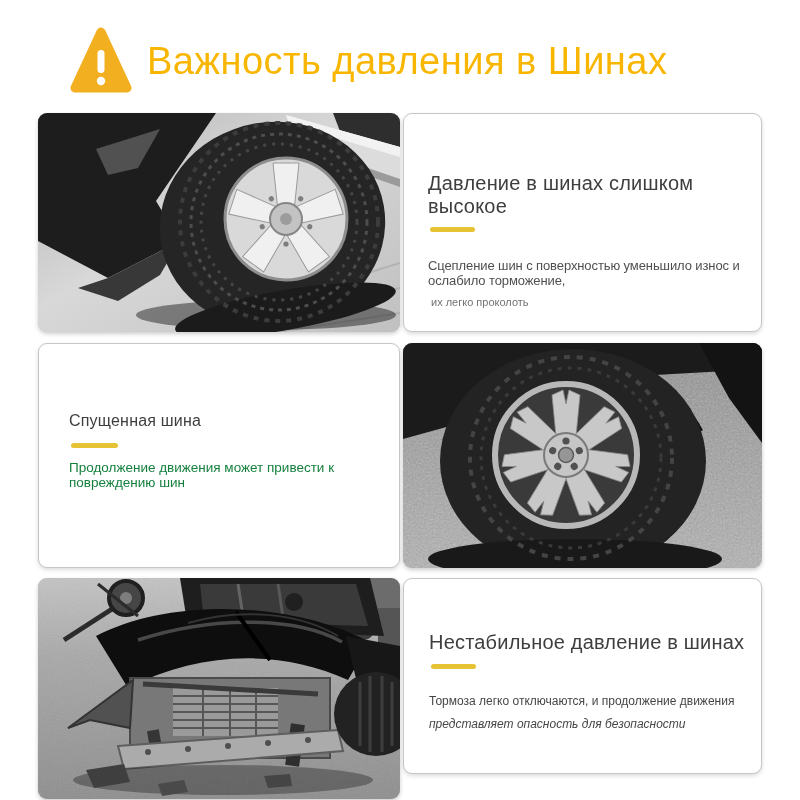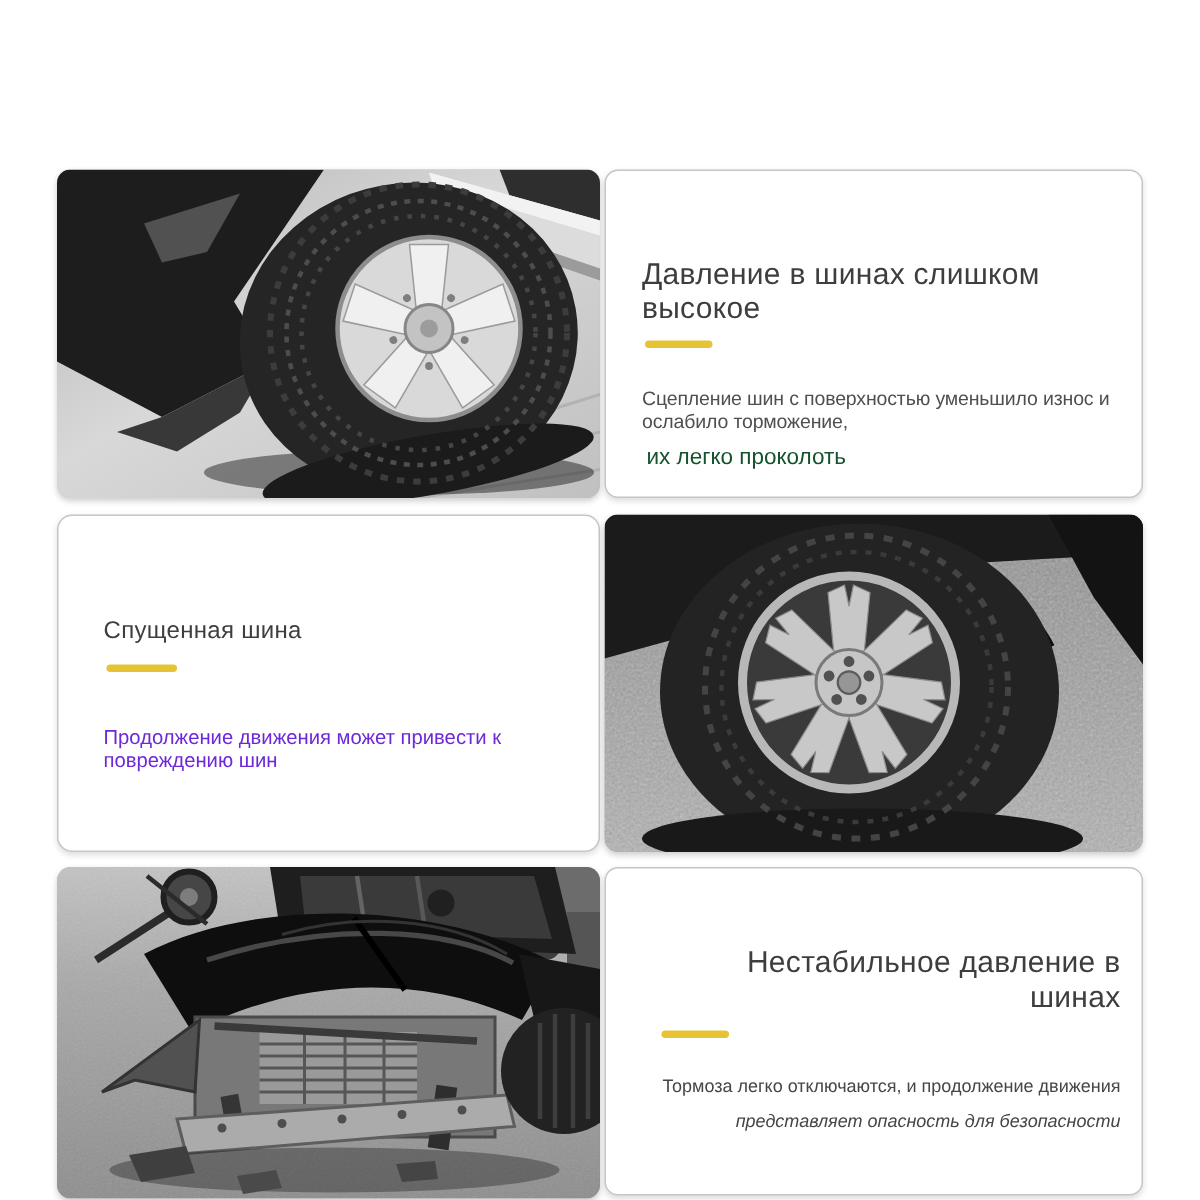--- a/index.html
+++ b/index.html
@@ -12,42 +12,50 @@
   .page-title{margin:0;font-size:38px;font-weight:400;color:#F9B600;letter-spacing:.5px;white-space:nowrap;}
 
   
   .photo,.card{position:absolute;border-radius:9px;box-sizing:border-box;}
   .photo{overflow:hidden;box-shadow:0 2px 4px rgba(0,0,0,.20);background:#bdbdbd;}
   .photo svg{display:block;width:100%;height:100%;}
   .card{background:#fff;border:1px solid #C6C6C6;box-shadow:0 2px 4px rgba(0,0,0,.14);}
 
   .photo-1{left:38px;top:113px;width:362px;height:219px;}
   .card-1 {left:403px;top:113px;width:359px;height:219px;padding:58px 14px 0 24px;}
-  .card-2 {left:38px;top:343px;width:362px;height:225px;padding:68px 14px 0 30px;border-radius:10px;}
+  .card-2 {left:38px;top:343px;width:362px;height:225px;padding:68px 14px 0 30px;}
   .photo-2{left:403px;top:343px;width:359px;height:225px;}
   .photo-3{left:38px;top:578px;width:362px;height:221px;}
-  .card-3 {left:403px;top:578px;width:359px;height:219px;padding:52px 14px 0 35px;text-align:right;}
+  .card-3 {left:403px;top:578px;width:359px;height:196px;padding:52px 14px 0 25px;}
 
   .card h2{margin:0;font-size:20px;font-weight:400;color:#3E3E3E;letter-spacing:.2px;}
   .card-2 h2{font-size:16px;}
   .underline{width:45px;height:5px;border-radius:3px;background:#E5C335;margin:9px 0 0 2px;}
   .card-2 .underline{margin-top:13px;width:47px;}
   .card-3 .underline{margin-top:10px;}
   .card p{margin:0;}
   .card-1 .body-sm{font-size:13px;color:#4F4F4F;margin-top:26px;letter-spacing:-.1px;}
-  .card-1 .body-lg{font-size:15px;color:#14532d;margin-top:8px;margin-left:3px;}
-  .card-2 .body{font-size:13.5px;color:#6d28d9;margin-top:36px;}
+  .card-1 .body-lg{font-size:11px;color:#737373;margin-top:8px;margin-left:3px;}
+  .card-2 .body{font-size:13.5px;color:#15803d;margin-top:12px;}
   .card-3 .body{font-size:12px;color:#464646;margin-top:25px;}
   .card-3 .body + .body{margin-top:9px;font-style:italic;}
 </style>
 </head>
 <body>
 
 <div class="page">
 
+  <div class="header">
+    <svg class="warn-icon" viewBox="0 0 62 70">
+      <path d="M31,6 L57,62 L5,62 Z" fill="#F2AF1F" stroke="#F2AF1F" stroke-width="9" stroke-linejoin="round"></path>
+      <rect x="27.5" y="24" width="7" height="23" rx="3.5" fill="#ffffff"></rect>
+      <circle cx="31" cy="55" r="4.2" fill="#ffffff"></circle>
+    </svg>
+    <h1 class="page-title">Важность давления в Шинах</h1>
+  </div>
 
   <div class="photo photo-1">
     <svg viewBox="0 0 362 219" preserveAspectRatio="none">
       <defs>
         <linearGradient id="p1road" x1="0" y1="0" x2="1" y2="1">
           <stop offset="0" stop-color="#b4b4b4"></stop>
             <stop offset="0.45" stop-color="#d8d8d8"></stop>
             <stop offset="1" stop-color="#c0c0c0"></stop>
         </linearGradient>
       </defs>

